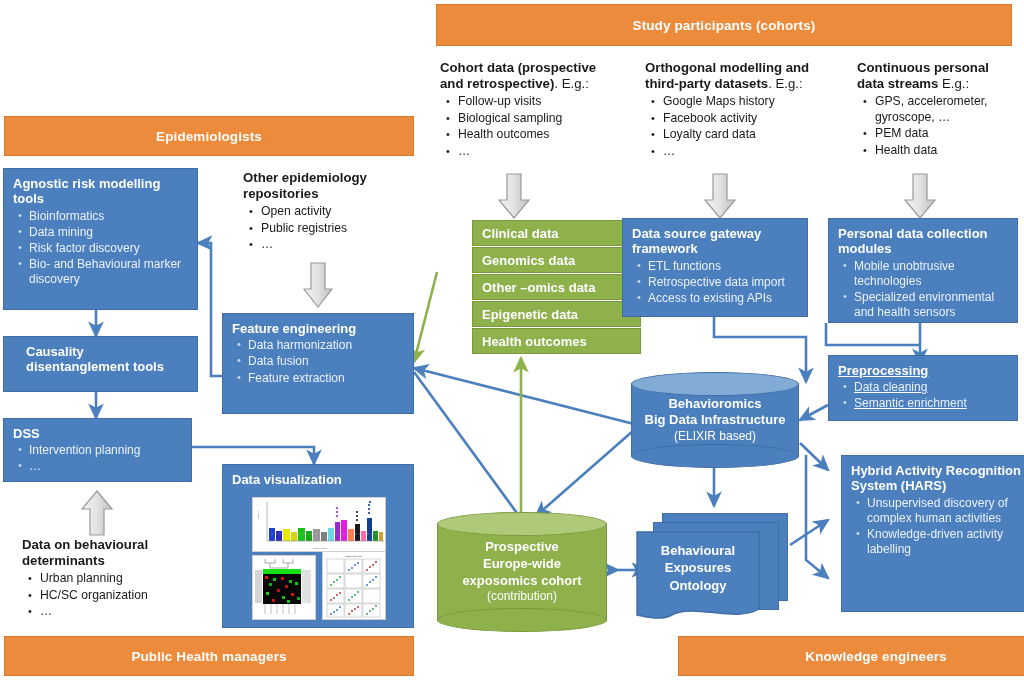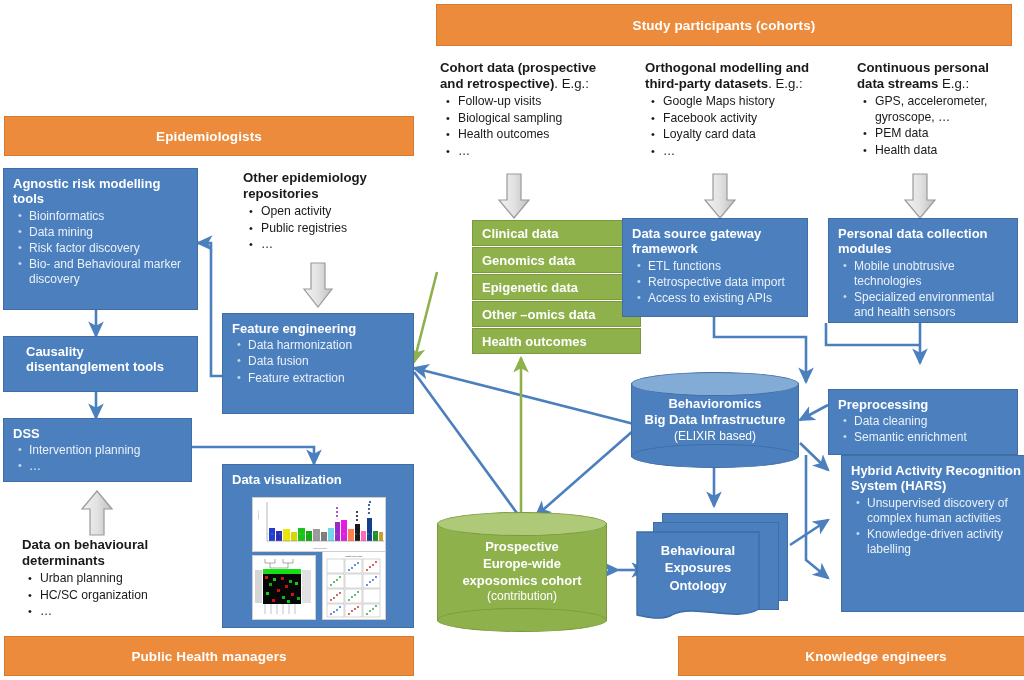--- a/index.html
+++ b/index.html
@@ -433,43 +433,43 @@
             <circle cx="50" cy="57" r="0.9"></circle>
             <circle cx="53" cy="54" r="0.9"></circle>
           </g>
       </g>
     </svg>
   </div>
 
   <div class="abs greenstack" style="left:437px;top:220px;width:169px;margin-left:35px;">
     <div class="greenrow" style="height:26px;">Clinical data</div>
     <div class="greenrow" style="height:26px;">Genomics data</div>
+    <div class="greenrow" style="height:26px;">Other –omics data</div>
     <div class="greenrow" style="height:26px;">Epigenetic data</div>
-    <div class="greenrow" style="height:26px;">Other –omics data</div>
     <div class="greenrow" style="height:26px;">Health outcomes</div>
   </div>
 
   <div class="abs bluebox" style="left:622px;top:218px;width:186px;height:99px;">
     <div class="hd">Data source gateway framework</div>
     <ul>
       <li>ETL functions</li>
       <li>Retrospective  data import</li>
       <li>Access  to existing APIs</li>
     </ul>
   </div>
 
   <div class="abs bluebox" style="left:828px;top:218px;width:190px;height:105px;">
     <div class="hd">Personal data collection modules</div>
     <ul>
       <li>Mobile unobtrusive technologies</li>
       <li>Specialized environmental and health sensors</li>
     </ul>
   </div>
 
-  <div class="abs bluebox" style="left:828px;top:389px;width:190px;height:66px;">
+  <div class="abs bluebox" style="left:828px;top:355px;width:190px;height:66px;text-decoration:underline;">
     <div class="hd">Preprocessing</div>
     <ul>
       <li>Data cleaning</li>
       <li>Semantic enrichment</li>
     </ul>
   </div>
 
   <div class="abs bluebox" style="left:841px;top:455px;width:190px;height:157px;">
     <div class="hd">Hybrid Activity Recognition System (HARS)</div>
     <ul>

